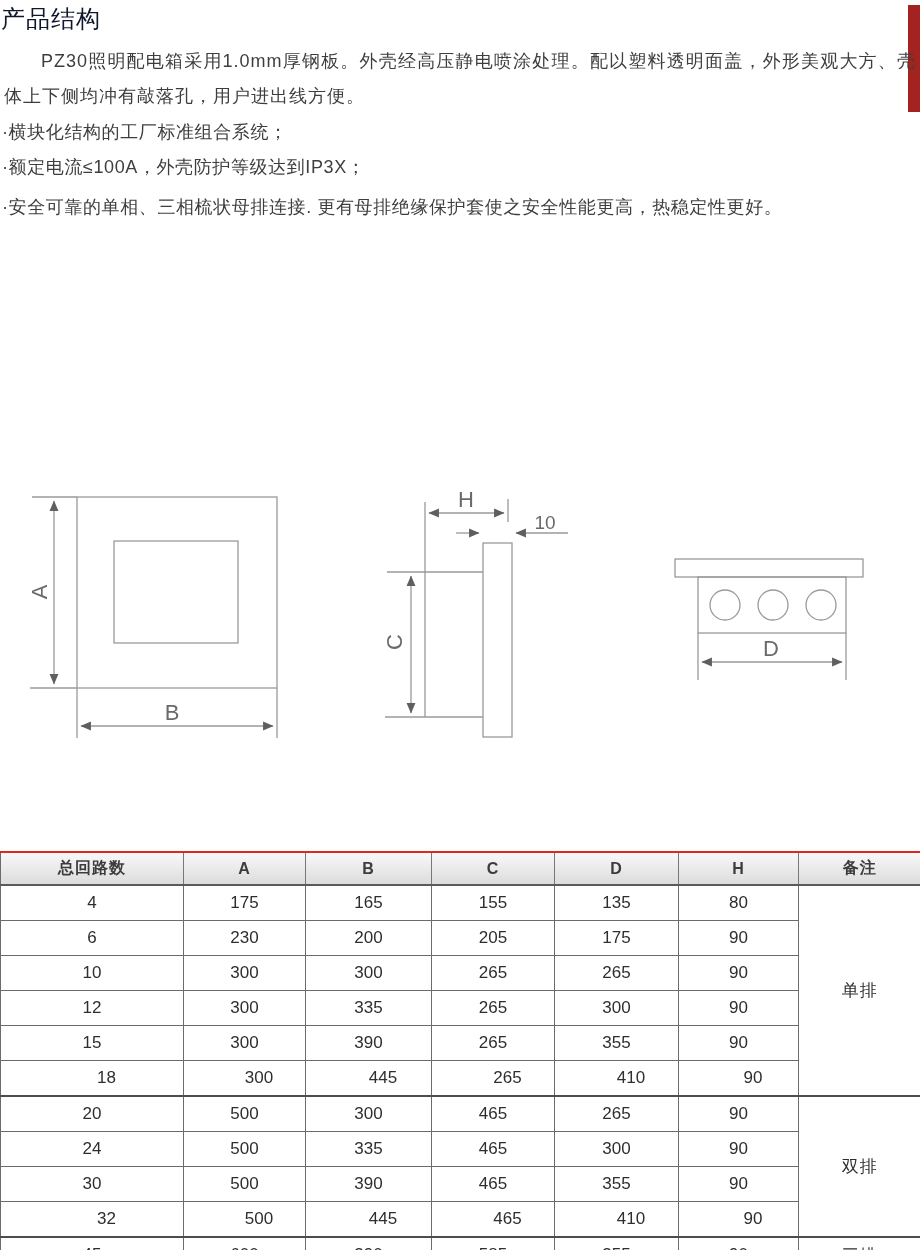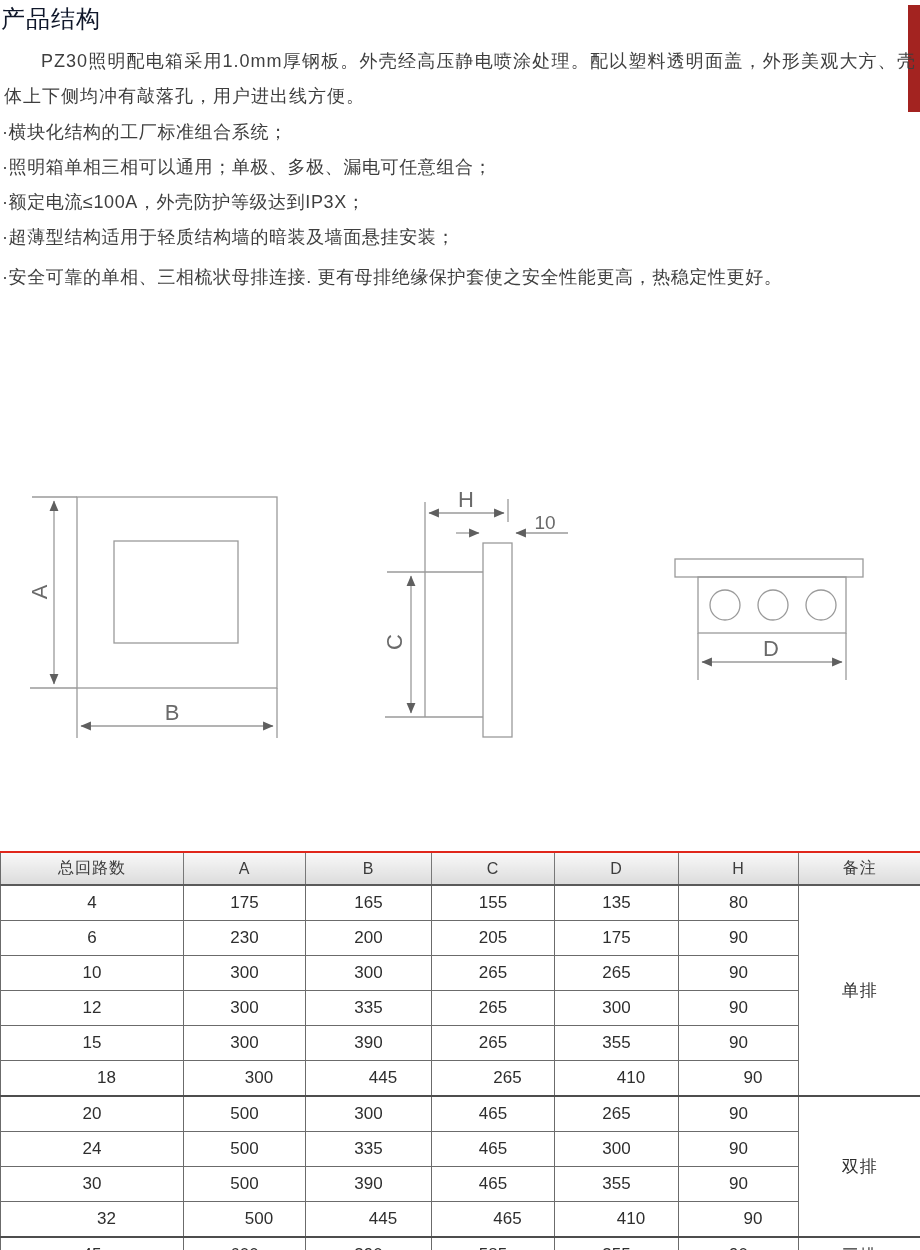--- a/index.html
+++ b/index.html
@@ -33,21 +33,21 @@
 
   .drawings{position:absolute;top:480px;left:0;}
   .drawings text{fill:#6a6a6a;font-family:"Liberation Sans",sans-serif;}
 
   
   .table-wrap{position:absolute;top:851px;left:0;width:920px;}
   .red-line{height:3px;background:#e0271c;}
   .red-line.top{height:2px;}
   table{border-collapse:collapse;table-layout:fixed;width:920px;border-left:1px solid #6b6b6b;}
   th{
-    height:29px;font-weight:normal;font-size:16px;color:#3c3c3c;letter-spacing:1px;
+    height:29px;font-weight:bold;font-size:16px;color:#3c3c3c;letter-spacing:1px;
     background:linear-gradient(#f8f8f8,#dcdcdc);
     border-right:1px solid #787878;border-bottom:2px solid #5a5a5a;
   }
   th:last-child{border-right:none;text-align:center;}
   td{
     height:32px;text-align:center;vertical-align:middle;
     font-size:17px;color:#2e2e2e;
     border-right:1px solid #6b6b6b;border-bottom:1px solid #6b6b6b;
   }
   td.remark{border-right:none;border-bottom:2px solid #4d4d4d;font-size:17px;letter-spacing:1px;}
@@ -60,23 +60,21 @@
 <div class="page">
 
   <div class="corner-bar"></div>
 
   <h1 class="sec" id="sec1">产品结构</h1>
 
   <p class="intro">PZ30照明配电箱采用1.0mm厚钢板。外壳经高压静电喷涂处理。配以塑料透明面盖，外形美观大方、壳体上下侧均冲有敲落孔，用户进出线方便。</p>
 
   <ul class="features">
     <li>·横块化结构的工厂标准组合系统；</li>
-    <li>·照明箱单相三相可以通用；单极、多极、漏电可任意组合；</li>
     <li>·额定电流≤100A，外壳防护等级达到IP3X；</li>
-    <li>·超薄型结构适用于轻质结构墙的暗装及墙面悬挂安装；</li>
     <li>·安全可靠的单相、三相梳状母排连接. 更有母排绝缘保护套使之安全性能更高，热稳定性更好。</li>
   </ul>
 
 
   <svg class="drawings" width="920" height="300" viewBox="0 0 920 300">
     <defs>
       <marker id="arr" viewBox="0 0 10 10" refX="8.5" refY="5" markerWidth="9" markerHeight="9" orient="auto-start-reverse">
         <path d="M0,1.2 L9,5 L0,8.8 z" fill="#5f5f5f"></path>
       </marker>
     </defs>

